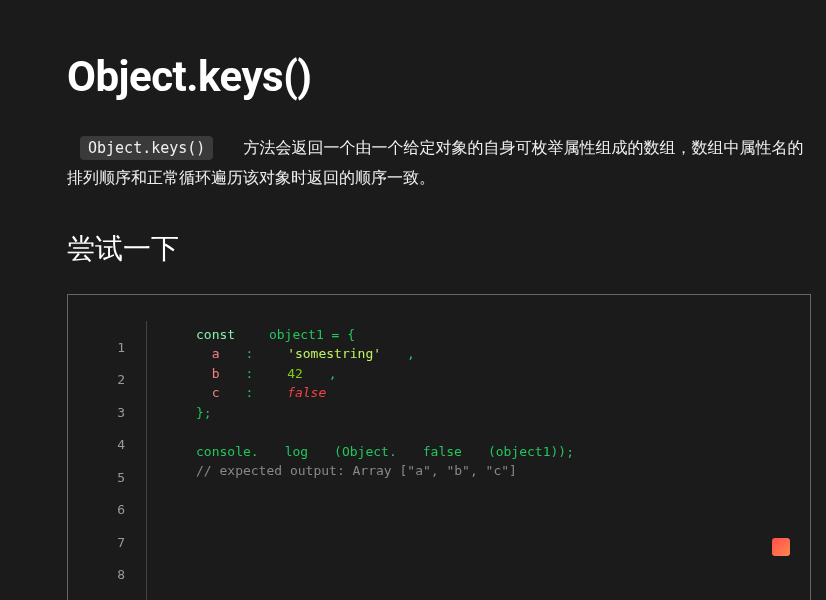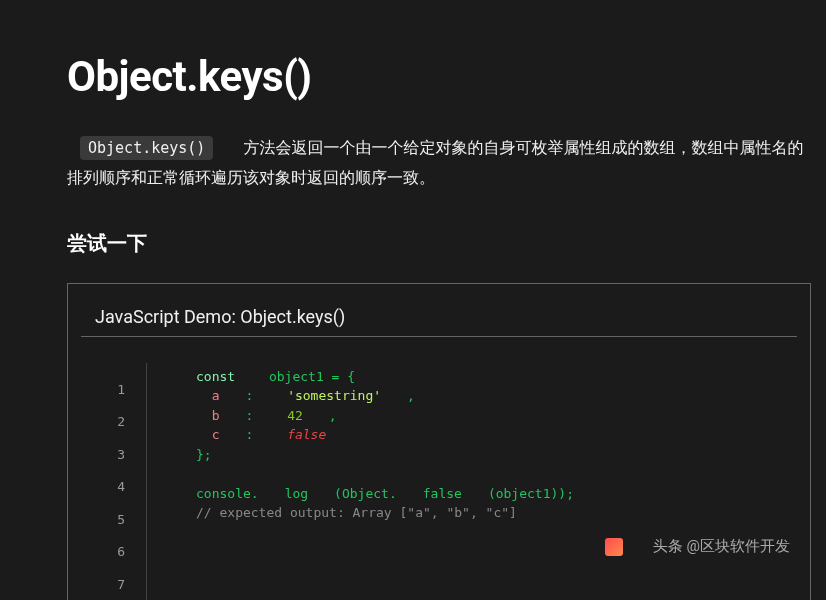--- a/index.html
+++ b/index.html
@@ -26,22 +26,22 @@
       color: #f0f0f0;
     }
     .inline-code {
       background: #3a3a3a;
       padding: 3px 8px;
       border-radius: 4px;
       font-family: "Consolas", "Monaco", monospace;
       font-size: 15px;
     }
     h2 {
-      font-size: 20px;
-      font-weight: 700;
+      font-size: 28px;
+      font-weight: 400;
       margin-bottom: 26px;
     }
     .demo-box {
       border: 1px solid #666;
     }
     .demo-header {
       padding: 9px 14px;
       font-size: 18px;
       font-weight: 400;
       border-bottom: 1px solid #666;
@@ -115,21 +115,20 @@
 
 <h1>Object.keys()</h1>
 
 <p class="description">
   <code class="inline-code">Object.keys()</code><span> 方法会返回一个由一个给定对象的自身可枚举属性组成的数组，数组中属性名的排列顺序和正常循环遍历该对象时返回的顺序一致。</span>
 </p>
 
 <h2>尝试一下</h2>
 
 <div class="demo-box">
-  <div class="demo-header">JavaScript Demo: Object.keys()</div>
   <div class="code-area">
     <div class="gutter">
       <div>1</div>
       <div>2</div>
       <div>3</div>
       <div>4</div>
       <div>5</div>
       <div>6</div>
       <div>7</div>
       <div>8</div>
@@ -146,14 +145,13 @@
 </div>
   </div>
 </div>
 
 <div class="run-row">
   <button class="run-btn">Run ›</button>
 </div>
 
 <div class="watermark">
   <span class="logo"></span>
-  <span>头条 @区块软件开发</span>
 </div>
 
 </body></html>

